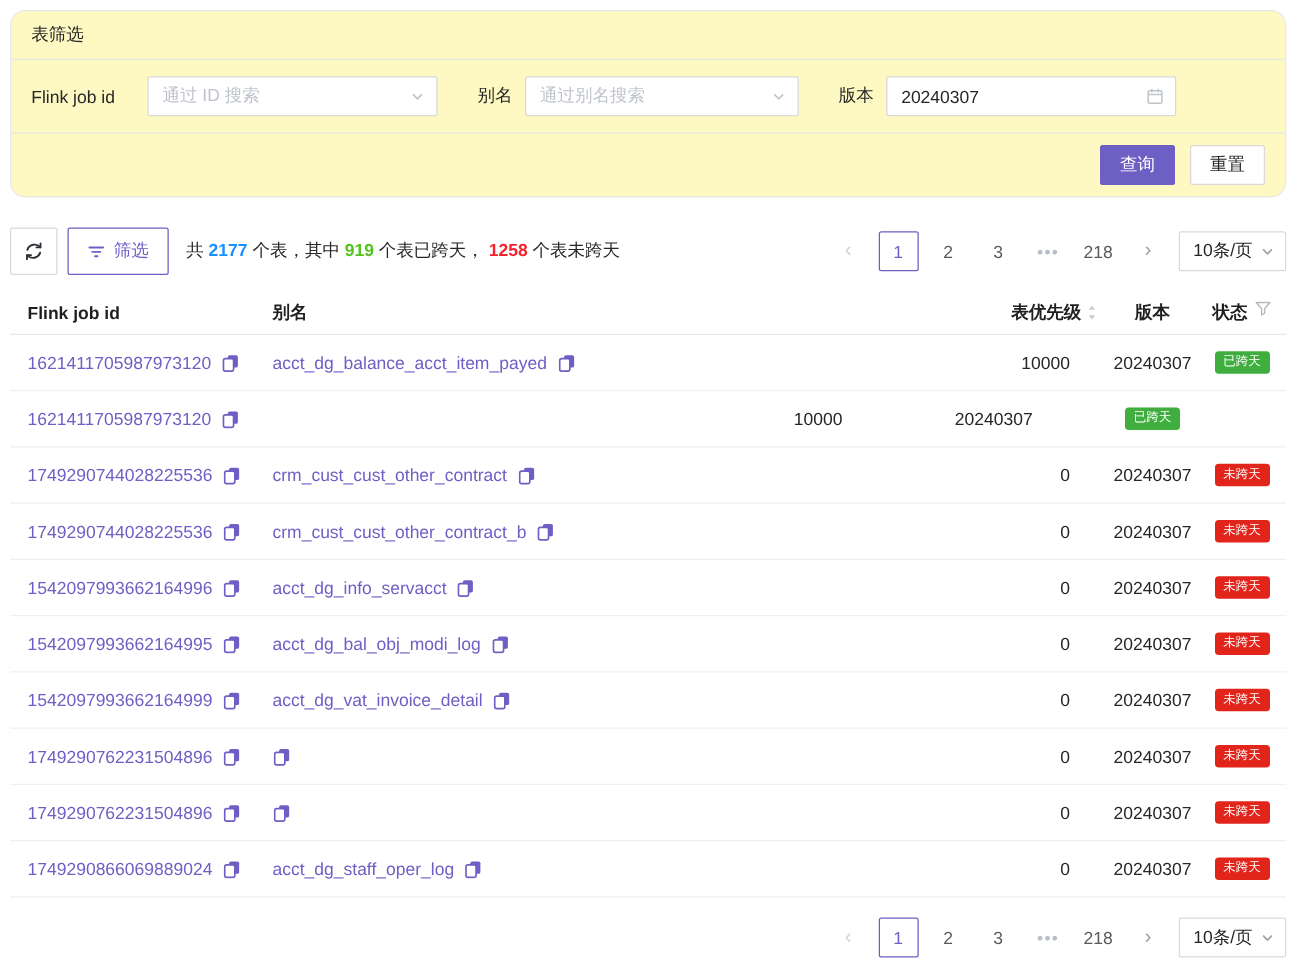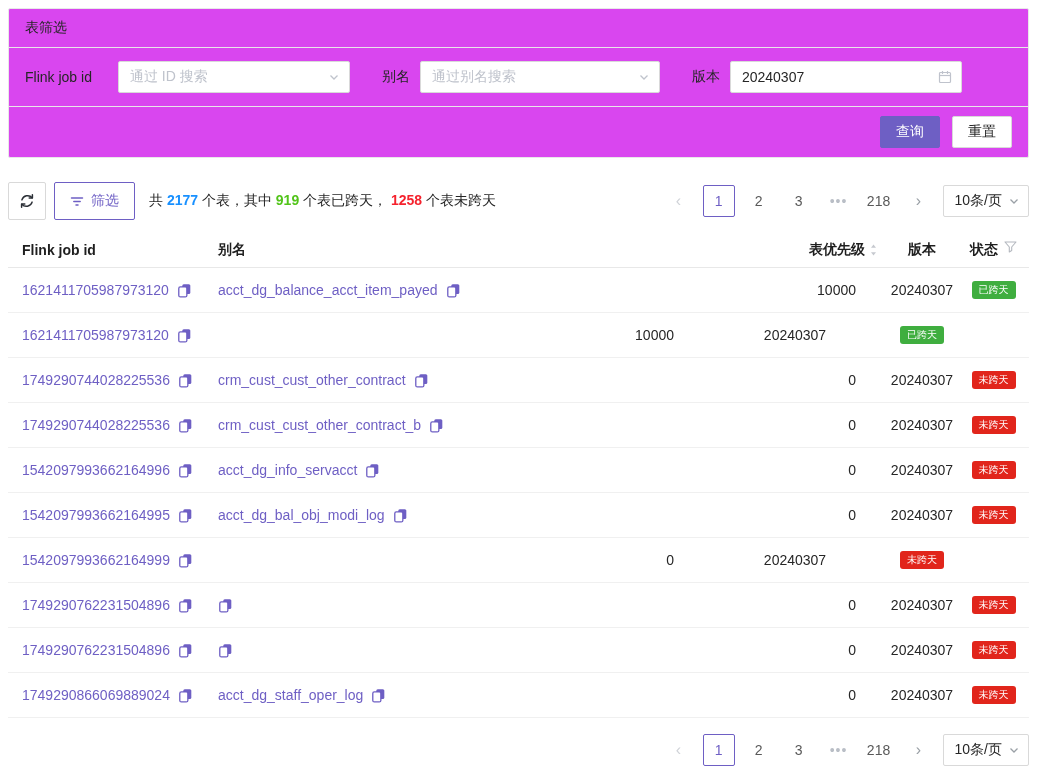--- a/index.html
+++ b/index.html
@@ -7,30 +7,30 @@
     --border:#e8e8e8; --input-border:#d9d9d9;
     --text:#262626; --text2:#595959; --placeholder:#bfc3cc;
     --row-line:#f0f0f0;
   }
   *{box-sizing:border-box;margin:0;padding:0;}
   html,body{width:1037px;background:#fff;font-family:"Liberation Sans","DejaVu Sans",sans-serif;color:var(--text);}
   body{font-size:14px;}
   svg{display:block;}
 
   
-  .filter-card{margin:8px;border:1px solid var(--border);border-radius:2px;background:#d946ef;}
+  .filter-card{margin:8px;border:1px solid var(--border);border-radius:12px;background:#fef9c3;}
   .card-title{padding:10px 16px;font-size:14px;color:var(--text);}
   .hr{border-top:1px solid var(--border);}
   .filter-row{display:flex;align-items:center;padding:13px 16px;}
   .f-label{margin-right:10px;white-space:nowrap;color:var(--text);}
   .sel{position:relative;display:flex;align-items:center;height:32px;border:1px solid var(--input-border);border-radius:2px;background:#fff;padding:0 30px 0 11px;cursor:pointer;}
   .sel .ph{color:var(--placeholder);}
   .sel .suffix{position:absolute;right:9px;top:50%;transform:translateY(-50%);}
   .sel1{width:232px;margin-right:32px;margin-left:16px;}
-  .sel2{width:240px;margin-right:32px;}
+  .sel2{width:219px;margin-right:32px;}
   .date{width:232px;}
   .date .val{color:var(--text);}
   .card-actions{display:flex;justify-content:flex-end;align-items:center;gap:12px;padding:9px 16px;}
   .btn{height:32px;padding:0 15px;border-radius:2px;font-size:14px;cursor:pointer;display:inline-flex;align-items:center;border:1px solid var(--input-border);background:#fff;color:var(--text);}
   .btn-primary{background:var(--accent);border-color:var(--accent);color:#fff;}
 
   
   .toolbar{display:flex;align-items:center;margin:24px 8px 0;}
   .icon-btn{width:38px;height:38px;border:1px solid var(--input-border);border-radius:2px;background:#fff;display:flex;align-items:center;justify-content:center;cursor:pointer;}
   .filter-btn{height:38px;margin-left:8px;padding:0 15px;border:1px solid var(--accent);color:var(--accent);border-radius:2px;background:#fff;display:flex;align-items:center;gap:7px;cursor:pointer;font-size:14px;}
@@ -329,20 +329,29 @@
       <div class="trow">
         <div class="c1">
           <a class="link">1542097993662164999</a>
           <span class="copy">
             <svg width="15" height="15" viewBox="0 0 16 16">
               <rect x="5.6" y="1.2" width="8.6" height="10.6" rx="1.6" fill="#6e5fc4"></rect>
               <rect x="1.9" y="4.2" width="8.6" height="10.6" rx="1.6" fill="#fff" stroke="#6e5fc4" stroke-width="1.4"></rect>
             </svg>
           </span>
         </div>
+        <div class="c2">
+          <a class="link">acct_dg_vat_invoice_detail</a>
+          <span class="copy">
+            <svg width="15" height="15" viewBox="0 0 16 16">
+              <rect x="5.6" y="1.2" width="8.6" height="10.6" rx="1.6" fill="#6e5fc4"></rect>
+              <rect x="1.9" y="4.2" width="8.6" height="10.6" rx="1.6" fill="#fff" stroke="#6e5fc4" stroke-width="1.4"></rect>
+            </svg>
+          </span>
+        </div>
         <div class="c3">0</div>
         <div class="c4">20240307</div>
         <div class="c5">
           <span class="badge not_crossed">未跨天</span>
         </div>
       </div>
       <div class="trow">
         <div class="c1">
           <a class="link">1749290762231504896</a>
           <span class="copy">

